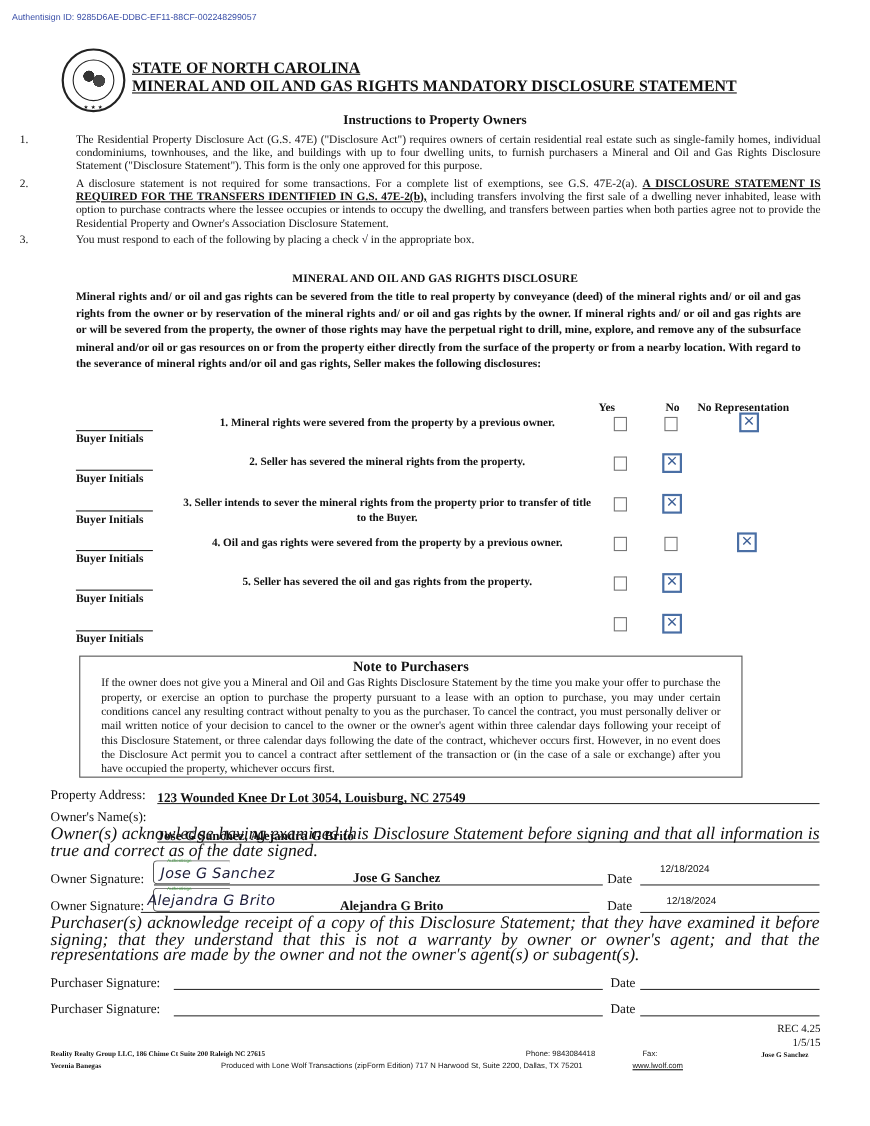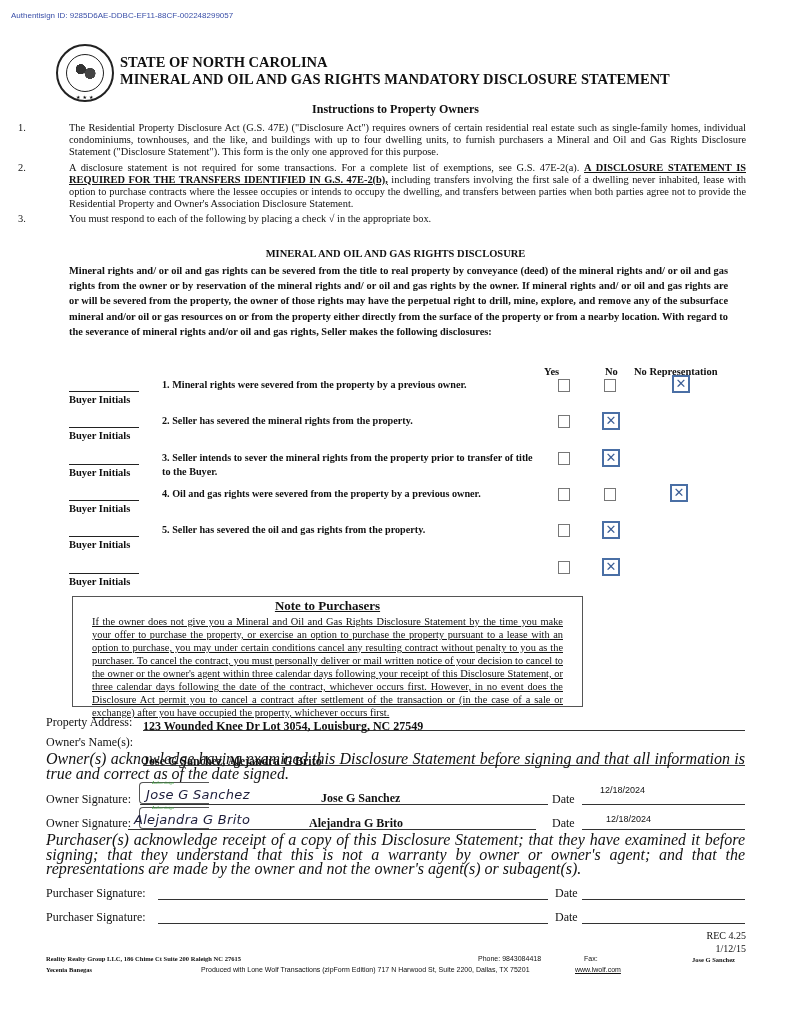--- a/index.html
+++ b/index.html
@@ -4,39 +4,39 @@
 <style>
   * { box-sizing: border-box; margin: 0; padding: 0; }
   html, body { width: 791px; height: 1024px; background: #fff; overflow: hidden; }
   body { position: relative; font-family: "Liberation Serif", "DejaVu Serif", serif; color: #111; }
   .abs { position: absolute; }
   .authid { left: 11px; top: 11px; font-family: "Liberation Sans", sans-serif; font-size: 8px; color: #3a4fa8; }
   .seal { left: 56px; top: 44px; width: 58px; height: 58px; border-radius: 50%; border: 2px solid #222; }
   .seal .inner { position: absolute; left: 8px; top: 8px; width: 38px; height: 38px; border-radius: 50%; border: 1.5px solid #222; }
   .seal .fig { position: absolute; left: 13px; top: 12px; width: 28px; height: 28px; background: radial-gradient(circle at 35% 40%, #333 0 20%, transparent 21%), radial-gradient(circle at 68% 55%, #444 0 22%, transparent 23%); }
   .seal .stars { position: absolute; left: 18px; top: 48px; font-size: 5px; letter-spacing: 2px; }
-  .title1, .title2 { left: 120px; font-weight: bold; font-size: 14.5px; }
+  .title1, .title2 { left: 120px; font-weight: bold; font-size: 14.5px; text-decoration: underline; }
   .title1 { top: 54px; }
   .title2 { top: 71px; }
   .instr-h { left: 0; width: 791px; top: 102px; text-align: center; font-weight: bold; font-size: 12px; }
   .ol { left: 18px; width: 728px; top: 122px; font-size: 10.4px; line-height: 12.2px; }
   .ol .li { display: flex; margin-bottom: 3px; }
   .ol .num { width: 51px; text-align: left; flex: 0 0 51px; }
   .ol .txt { flex: 1; text-align: justify; }
   .ul-b { font-weight: bold; text-decoration: underline; }
   .disc-h { left: 0; width: 791px; top: 248px; text-align: center; font-weight: bold; font-size: 10.5px; }
   .disc-p { left: 69px; width: 659px; top: 263px; font-weight: bold; font-size: 10.4px; line-height: 15.2px; text-align: justify; }
   .colh { top: 366px; font-weight: bold; font-size: 10.5px; }
   .row { left: 69px; width: 670px; height: 36px; }
   .row .blank { position: absolute; left: 0; top: 19px; width: 70px; border-top: 1px solid #222; }
   .row .bi { position: absolute; left: 0; top: 22px; font-weight: bold; font-size: 10.5px; }
-  .row .q { position: absolute; left: 93px; top: 6px; width: 380px; font-weight: bold; font-size: 10.2px; line-height: 14px; }
+  .row .q { position: absolute; left: 93px; top: 6px; width: 380px; font-weight: bold; font-size: 10.2px; line-height: 14px; text-align: center; }
   .cb { position: absolute; width: 12px; height: 13px; border: 1px solid #777; background: #fff; }
   .cbx { position: absolute; width: 18px; height: 18px; border: 2px solid #4a6fa5; color: #3d5f96; font-family: "DejaVu Sans", sans-serif; font-size: 13px; line-height: 14px; text-align: center; font-weight: bold; }
-  .note { left: 72px; top: 596px; width: 511px; height: 111px; border: 1px solid #555; text-decoration: underline; }
+  .note { left: 72px; top: 596px; width: 603px; height: 111px; border: 1px solid #555; }
   .note .h { text-align: center; font-weight: bold; font-size: 13px; margin-top: 1px; }
   .note .p { margin: 1px 19px 0 19px; font-size: 10.4px; line-height: 13px; text-align: justify; }
   .field-line { border-bottom: 1px solid #333; }
   .lbl { font-size: 12px; }
   .val-b { font-weight: bold; font-size: 12px; }
   .ital { font-style: italic; font-size: 16px; line-height: 14.5px; text-align: justify; }
   .sigbox { border: 1px solid #555; border-right: none; border-radius: 4px 0 0 4px; height: 22px; }
   .sig { font-family: "DejaVu Sans", sans-serif; font-style: italic; font-size: 13px; color: #1c1c3a; letter-spacing: 0.3px; }
   .sig-tag { font-family: "Liberation Sans", sans-serif; font-size: 4px; color: #3a9a3a; }
   .date-v { font-family: "Liberation Sans", sans-serif; font-size: 9px; }
@@ -156,21 +156,21 @@
 <div class="abs field-line" style="left:158px; top:884px; width:390px; height:16px;"></div>
 <div class="abs lbl" style="left:555px; top:886px;">Date</div>
 <div class="abs field-line" style="left:582px; top:884px; width:163px; height:16px;"></div>
 
 <div class="abs lbl" style="left:46px; top:910px;">Purchaser Signature:</div>
 <div class="abs field-line" style="left:158px; top:908px; width:390px; height:16px;"></div>
 <div class="abs lbl" style="left:555px; top:910px;">Date</div>
 <div class="abs field-line" style="left:582px; top:908px; width:163px; height:16px;"></div>
 
 <div class="abs" style="right:45px; top:930px; font-size:10px; ">REC 4.25</div>
-<div class="abs" style="right:45px; top:943px; font-size:10px; text-align:right;">1/12/15</div>
+<div class="abs" style="right:45px; top:943px; font-size:10px; text-align:right;">1/5/15</div>
 
 <div class="abs foot-b" style="left:46px; top:955px;">Reality Realty Group LLC, 186 Chime Ct Suite 200 Raleigh NC 27615</div>
 <div class="abs foot-b" style="left:46px; top:966px;">Yecenia Banegas</div>
 <div class="abs foot-s" style="left:478px; top:955px;">Phone: 9843084418</div>
 <div class="abs foot-s" style="left:584px; top:955px;">Fax:</div>
 <div class="abs foot-b" style="left:692px; top:956px;">Jose G Sanchez</div>
 <div class="abs foot-s" style="left:201px; top:966px;">Produced with Lone Wolf Transactions (zipForm Edition) 717 N Harwood St, Suite 2200, Dallas, TX  75201</div>
 <div class="abs foot-s link" style="left:575px; top:966px;">www.lwolf.com</div>
 
 <div class="abs cb" style="left: 558px; top: 379px;"></div>

